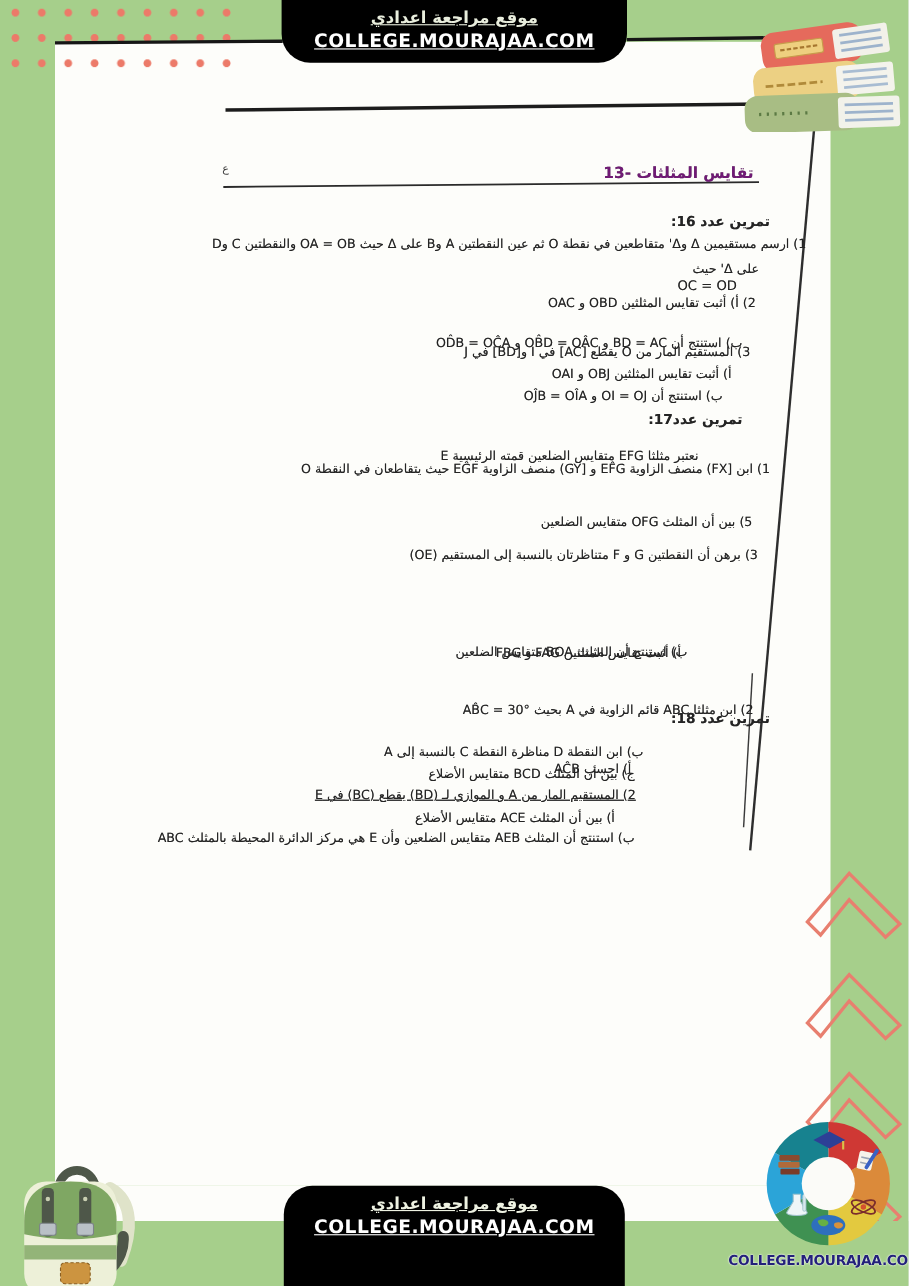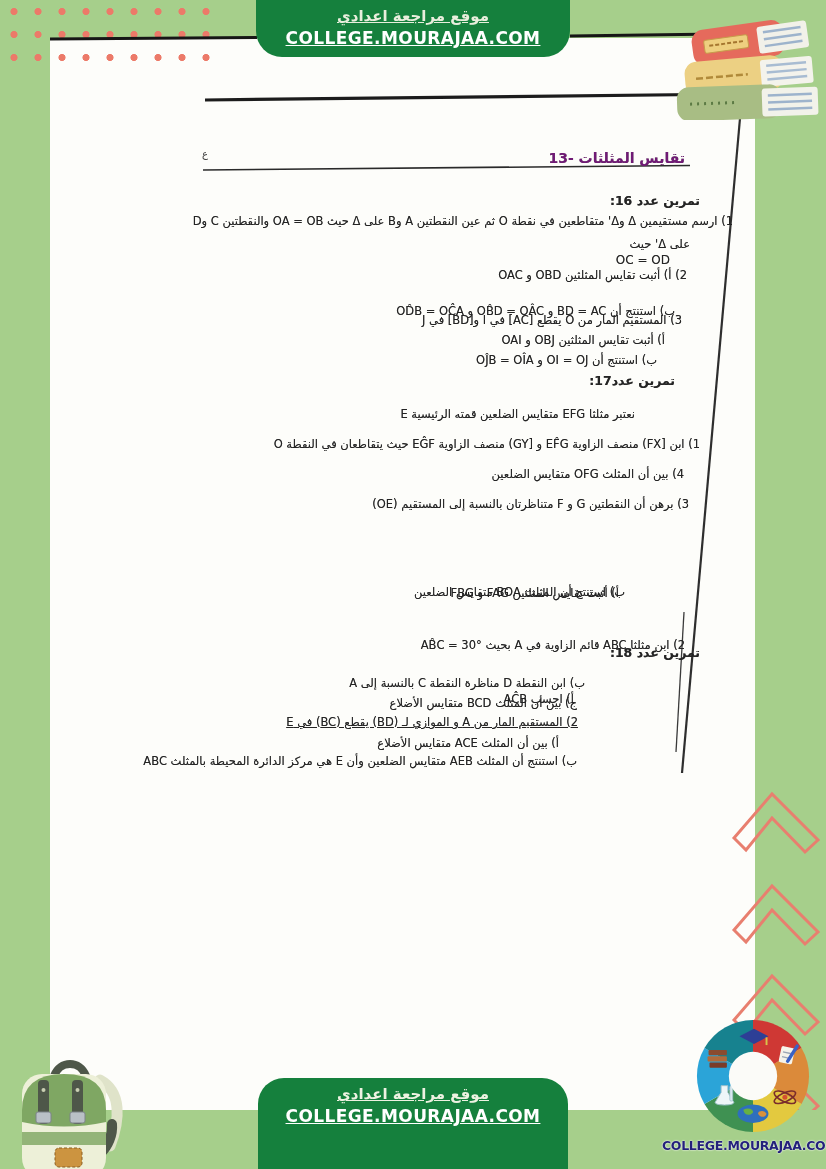--- a/index.html
+++ b/index.html
@@ -6,21 +6,21 @@
   .canvas{position:relative;width:826px;height:1169px;margin:0 auto;overflow:hidden;
           font-family:"DejaVu Sans",sans-serif;background:#a6cf8b;}
   
   .paper{position:absolute;left:50px;top:38px;width:705px;height:1040px;background:#fdfdfa;}
   .paper-gap{position:absolute;left:50px;top:1078px;width:705px;height:32px;background:#fdfdfa;}
   
   .dots{position:absolute;left:0;top:0;width:214px;height:62px;
         background-image:radial-gradient(circle,#ec7a69 3.2px,rgba(0,0,0,0) 3.9px);
         background-size:24px 23px;background-position:2px 0px;}
   
-  .tab{position:absolute;background:#15803d;text-align:center;}
+  .tab{position:absolute;background:#000000;text-align:center;}
   .tab-top{left:256px;top:0;width:314px;height:57px;border-radius:0 0 26px 26px;}
   .tab-bottom{left:258px;top:1078px;width:310px;height:91px;border-radius:26px 26px 0 0;}
   .band-bottom{position:absolute;left:0;top:1110px;width:826px;height:59px;background:#a6cf8b;}
   .banner-ar{font-size:15px;font-weight:bold;color:#eef2e2;text-decoration:underline;
              margin-top:7px;letter-spacing:.2px;}
   .banner-url{font-size:17px;font-weight:bold;color:#ffffff;text-decoration:underline;
               letter-spacing:.4px;margin-top:3px;}
   .tab-top .banner-ar{color:#e9eedd;}
   
   .scan-content{position:absolute;left:50px;top:38px;width:705px;height:1040px;direction:rtl;}
@@ -72,22 +72,22 @@
     <div class="scan-line" style="top:176px;right:22px;">1) ارسم مستقيمين Δ وΔ' متقاطعين في نقطة O ثم عين النقطتين A وB على Δ حيث OA = OB والنقطتين C وD</div>
     <div class="scan-line" style="top:199px;right:65px;">على Δ' حيث</div>
     <div class="scan-line" style="top:215px;right:85px;font-size:12px;">OC = OD</div>
     <div class="scan-line" style="top:230px;right:68px;">2) أ) أثبت تقايس المثلثين OBD و OAC</div>
     <div class="scan-line" style="top:251px;right:80px;margin-top:15px;">ب) استنتج أن BD = AC و OB̂D = OÂC  و  OD̂B = OĈA</div>
     <div class="scan-line" style="top:275px;right:73px;">3) المستقيم المار من O يقطع [AC] في I و[BD] في J</div>
     <div class="scan-line" style="top:295px;right:90px;">أ) أثبت تقايس المثلثين OBJ و OAI</div>
     <div class="scan-line" style="top:315px;right:98px;">ب) استنتج أن OI = OJ  و  OĴB = OÎA</div>
     <div class="scan-line scan-hdr" style="top:335px;right:80px;">تمرين عدد17:</div>
     <div class="scan-line" style="top:369px;right:120px;">نعتبر مثلثا EFG متقايس الضلعين قمته الرئيسية E</div>
-    <div class="scan-line" style="top:399px;right:55px;">1) ابن [FX) منصف الزاوية EF̂G و [GY) منصف الزاوية EĜF حيث يتقاطعان في النقطة O</div>
-    <div class="scan-line" style="top:429px;right:71px;">4) بين أن المثلث OFG متقايس الضلعين</div>
+    <div class="scan-line" style="top:381px;right:55px;">1) ابن [FX) منصف الزاوية EF̂G و [GY) منصف الزاوية EĜF حيث يتقاطعان في النقطة O</div>
+    <div class="scan-line" style="top:429px;right:71px;">5) بين أن المثلث OFG متقايس الضلعين</div>
     <div class="scan-line" style="top:459px;right:66px;">3) برهن أن النقطتين G و F متناظرتان بالنسبة إلى المستقيم (OE)</div>
     <div class="scan-line" style="top:548px;right:136px;margin-left:24px;">أ) أثبت تقايس المثلثين FAG و FBG</div>
     <div class="scan-line" style="top:547px;right:130px;">ب) استنتج أن المثلث BOA متقايس الضلعين</div>
     <div class="scan-line scan-hdr" style="top:607px;right:55px;">تمرين عدد 18:</div>
     <div class="scan-line" style="top:600px;right:70px;">2) ابن مثلثا ABC قائم الزاوية في A بحيث AB̂C = 30°</div>
     <div class="scan-line" style="top:654px;right:181px;text-align:right;">أ) احسب AĈB</div>
     <div class="scan-line" style="top:638px;right:170px;">ب) ابن النقطة D مناظرة النقطة C بالنسبة إلى A</div>
     <div class="scan-line" style="top:658px;right:178px;">ج) بين أن المثلث BCD متقايس الأضلاع</div>
     <div class="scan-line" style="top:677px;right:177px;text-decoration:underline;">2) المستقيم المار من A و الموازي لـ (BD) يقطع (BC) في E</div>
     <div class="scan-line" style="top:698px;right:196px;">أ) بين أن المثلث ACE متقايس الأضلاع</div>

